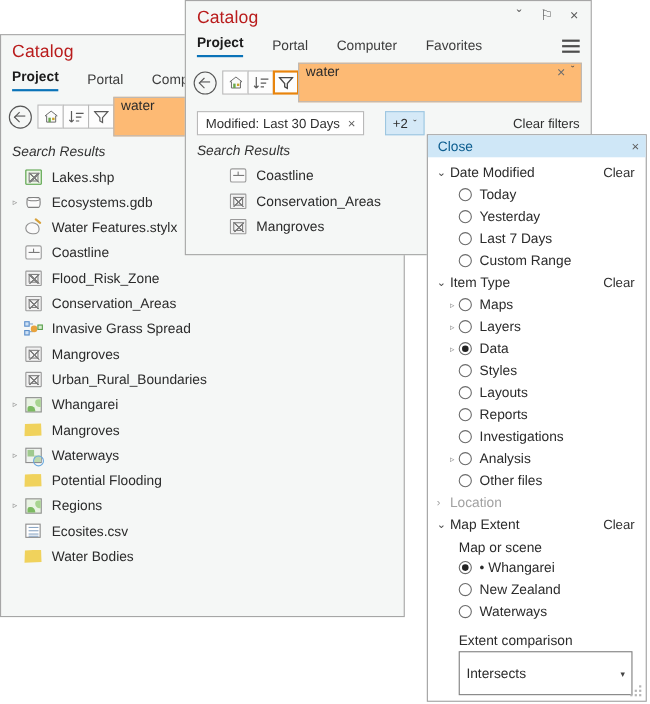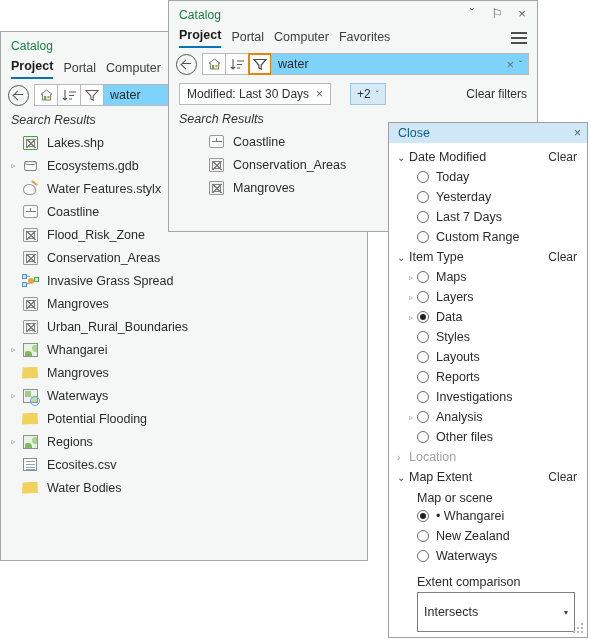--- a/index.html
+++ b/index.html
@@ -17,31 +17,31 @@
 
   
   .panel {
     position: absolute;
     background: #f5f7f6;
     border: 1px solid #a6a6a6;
     box-sizing: border-box;
   }
 
   .cat-title {
-    color: #15803d;
-    font-size: 12px;
+    color: #b91c1c;
+    font-size: 16px;
     padding: 7px 0 2px 10px;
     letter-spacing: .1px;
   }
 
   .tabbar {
     display: flex;
     align-items: flex-end;
     padding: 0 0 0 10px;
-    gap: 10px;
+    gap: 26px;
     position: relative;
     height: 24px;
   }
   .tab {
     font-size: 12.5px;
     color: #3d3d3d;
     padding-bottom: 4px;
     cursor: default;
     white-space: nowrap;
   }
@@ -85,22 +85,22 @@
   .backbtn::after {
     content:""; position:absolute; left:5px; top:8.7px; width:9px; height:1.3px; background:#555;
   }
   .tbtn {
     width: 24px; height: 22px; border: 1px solid #b9b9b9; background: #fdfdfd;
     box-sizing: border-box; display:flex; align-items:center; justify-content:center;
     margin-left: -1px; flex: none;
   }
   .tbtn.sel { border: 2px solid #e8840c; background:#fdfdfd; }
   .searchinput {
-    flex: 1; height: 22px; border: 1px solid #b9b9b9; background: #7dd3fc;
-    box-sizing: border-box; margin-left: -1px; display:flex; align-items:center;
+    flex: 1; height: 36px; border: 1px solid #b9b9b9; background: #fdba74;
+    box-sizing: border-box; margin-left: -1px; display:flex; 
     padding: 0 6px; font-size: 12.5px; color: #2b2b2b; min-width: 0;
   }
   .searchinput .txt { flex:1; }
   .clearx { color:#6d6d6d; font-size:13px; padding:0 5px; }
   .caretdn { color:#4c4c4c; font-size:9px; }
 
   
   .chiprow { display:flex; align-items:center; padding: 3px 10px 5px 10px; gap:19px; }
   .chip {
     border:1px solid #b9b9b9; background:#fff; height:22px; box-sizing:border-box;

